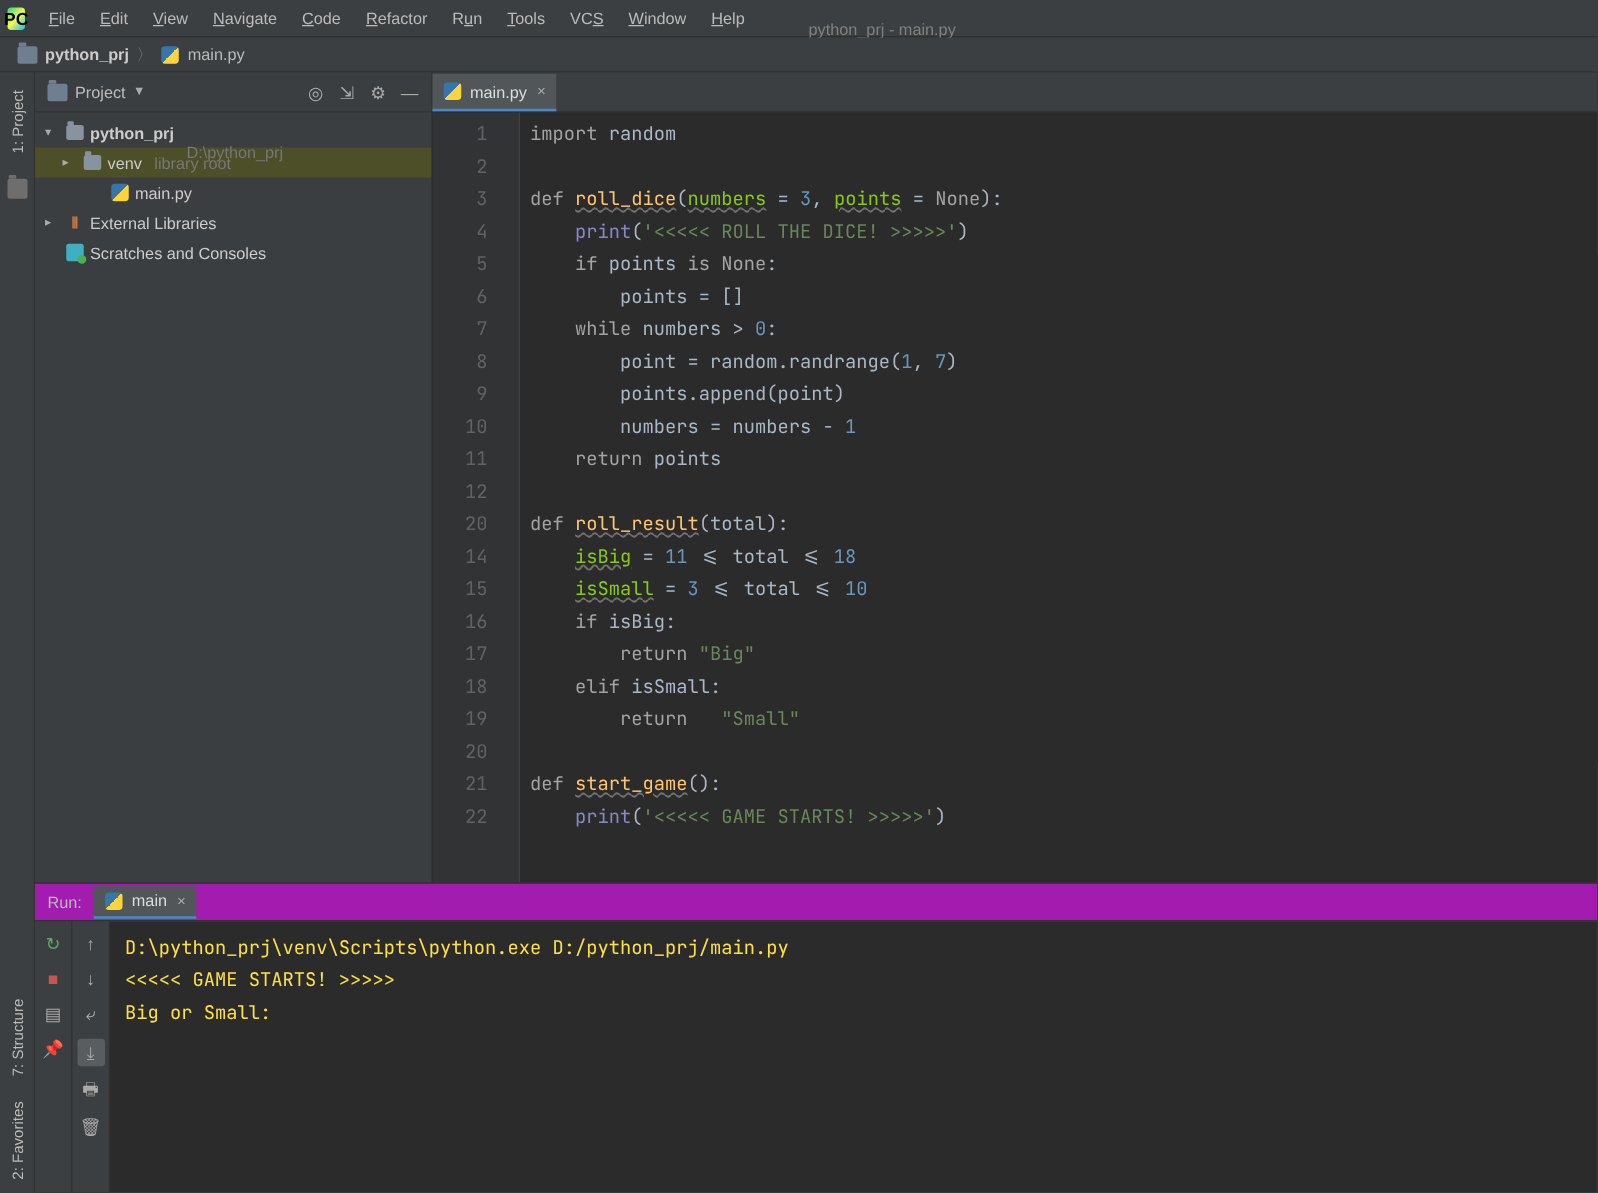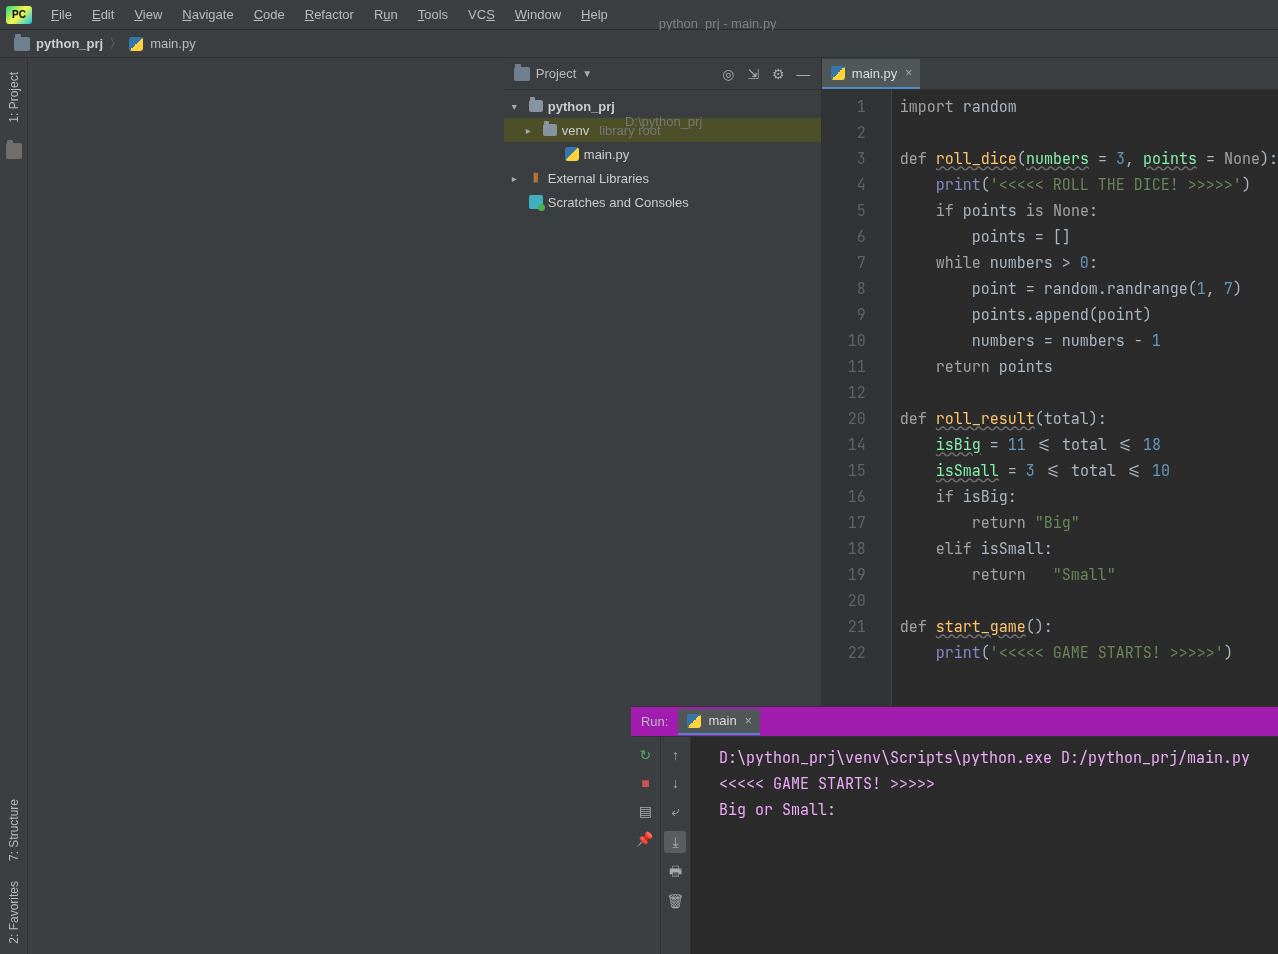--- a/index.html
+++ b/index.html
@@ -18,25 +18,25 @@
   .menu-bar {
     height: 30px;
     background: #3c3f41;
     display: flex;
     align-items: center;
     padding: 0 6px;
     gap: 2px;
     border-bottom: 1px solid #2b2b2b;
   }
   .app-icon {
-    width: 26px; height: 18px;
+    width: 14px; height: 18px;
     background: linear-gradient(135deg,#21d789 0%,#fcf84a 50%,#07c3f2 100%);
     border-radius: 3px;
     display:flex;align-items:center;justify-content:center;
-    font-size:10px;font-weight:bold;color:#000;
+    font-size:14px;font-weight:bold;color:#000;
     margin-right:8px;
   }
   .menu-item {
     padding: 4px 9px;
     cursor: default;
     color: #bbb;
   }
   .menu-item u { text-decoration: underline; }
   .window-title {
     margin-left: 40px;
@@ -204,21 +204,21 @@
     border-right:1px solid #404244;
     position:relative;
   }
   .code-lines{
     padding:4px 0 4px 8px;
     white-space:pre;
     color:#a9b7c6;
   }
   .code-lines .kw{color:#a3a3a3;}
   .code-lines .fnU{color:#ffc66d;text-decoration:underline wavy #707070;}
-  .code-lines .arg{color:#86efac;text-decoration:underline wavy #707070;}
+  .code-lines .arg{color:#84cc16;text-decoration:underline wavy #707070;}
   .code-lines .num{color:#6897bb;}
   .code-lines .str{color:#6a8759;}
   .code-lines .bi{color:#8888c6;}
   
   .run-panel{
     height:248px;
     background:#2b2b2b;
     border-top:1px solid #323232;
     display:flex;
     flex-direction:column;
@@ -253,25 +253,25 @@
     display:flex;flex-direction:column;align-items:center;
     gap:12px;padding:10px 0;
     border-right:1px solid #323232;
   }
   .side-ico{width:16px;height:16px;font-size:14px;color:#aaa;display:inline-flex;align-items:center;justify-content:center;cursor:default;}
   .side-ico.green{color:#59a869;}
   .side-ico.red{color:#c75450;}
   .side-ico.box{background:#5a5d5f;border-radius:3px;padding:3px;width:22px;height:22px;}
   .console{
     flex:1;
-    padding:8px 28px;
+    padding:8px 12px;
     font-family:"JetBrains Mono","Consolas",monospace;
     font-size:15px;
     line-height:26px;
-    color:#f0abfc;
+    color:#fde047;
     white-space:pre;
   }
   .left-column{
     width:28px;
     display:flex;flex-direction:column;
   }
 </style>
 </head>
 <body>
 
@@ -308,21 +308,21 @@
   <div class="left-column">
     <div class="left-gutter" style="flex:1;">
       <div class="vert-tab">1: Project</div>
       <div class="folder-icon-small"></div>
       <div style="flex:1"></div>
       <div class="vert-tab">7: Structure</div>
       <div class="vert-tab">2: Favorites</div>
     </div>
   </div>
 
-  <div style="flex:1;display:flex;flex-direction:column;min-width:0;align-items:flex-end;">
+  <div style="flex:1;display:flex;flex-direction:column;min-width:0;">
     <div style="flex:1;display:flex;min-height:0;">
 
       <div class="project-panel">
         <div class="project-header">
           <div class="title">
             <span class="proj-folder-icon"></span>
             <span>Project</span>
             <span class="dropdown-arrow">▼</span>
           </div>
           <div class="header-actions">

